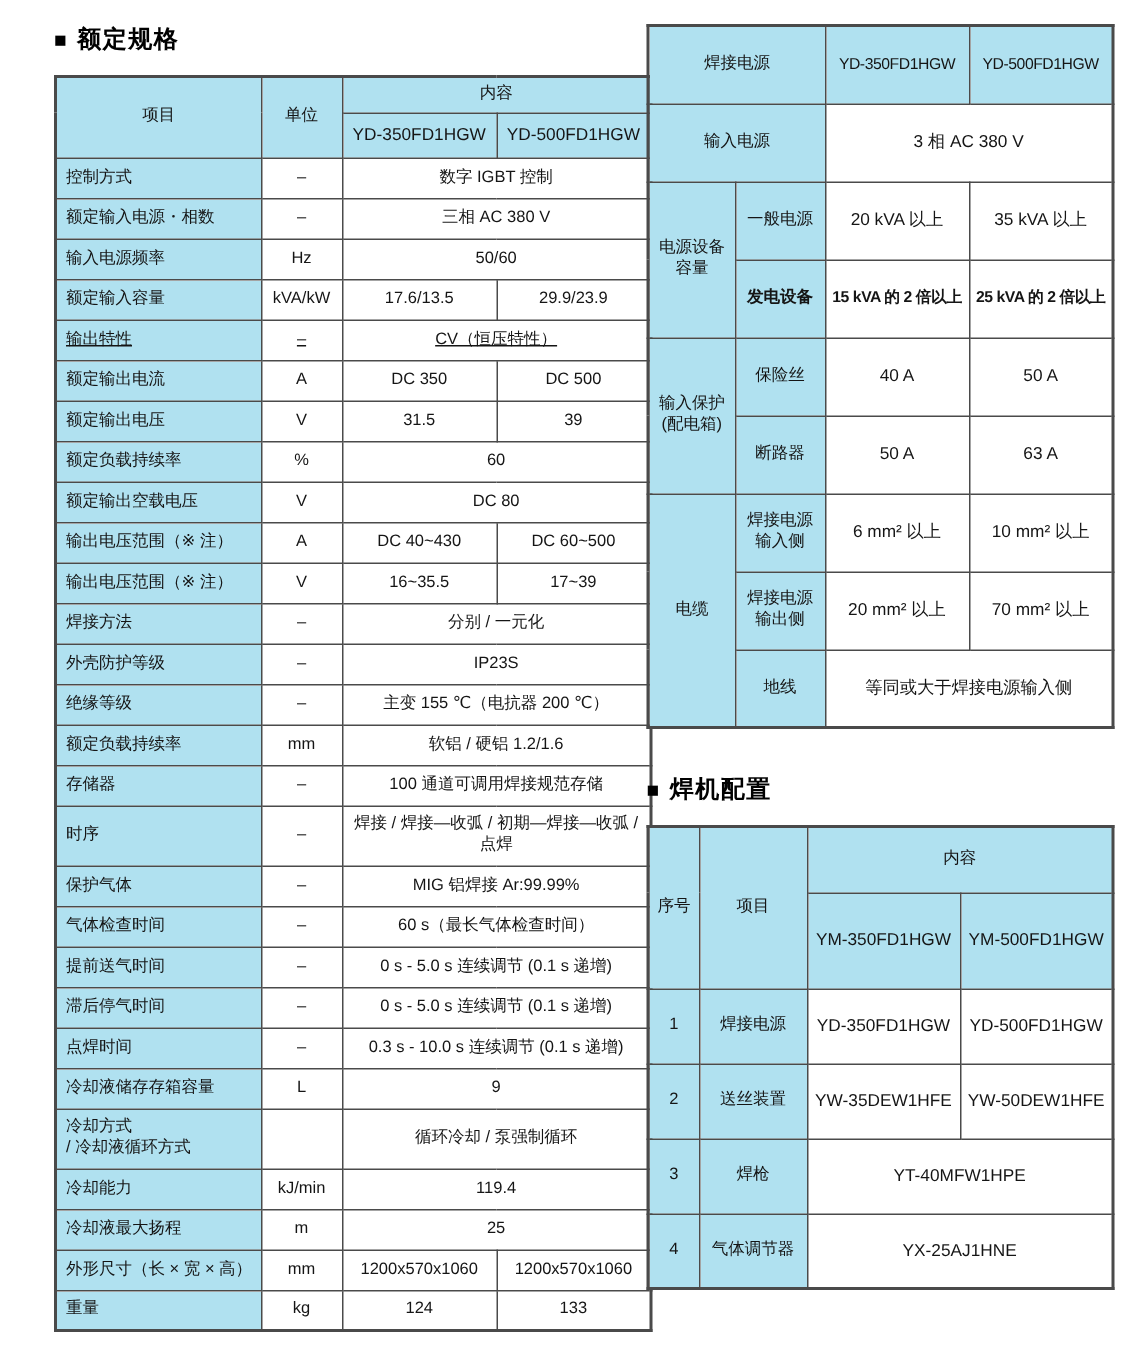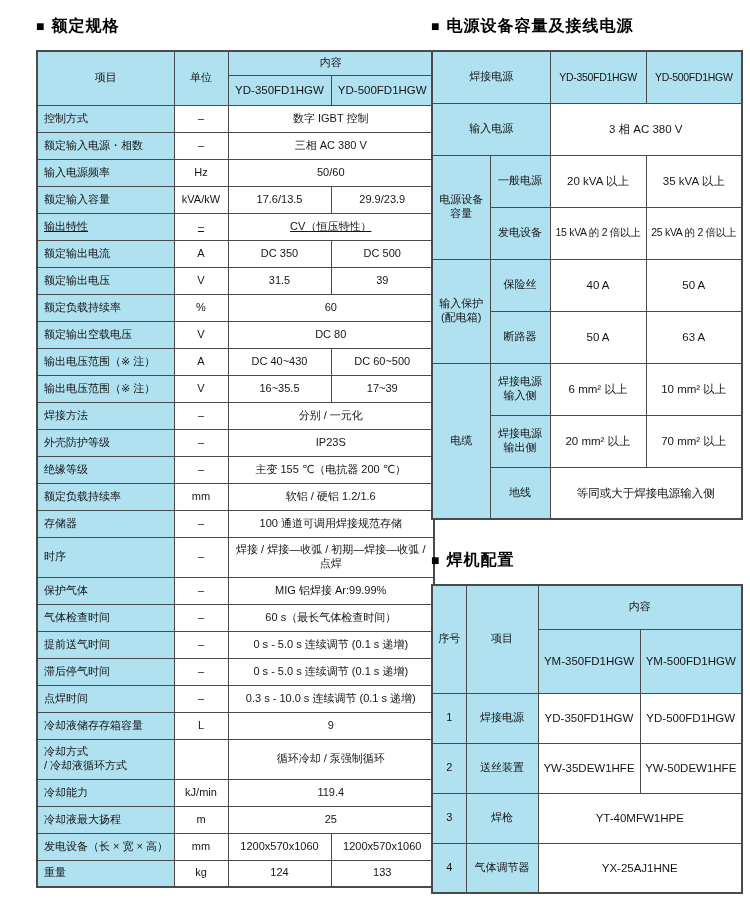--- a/index.html
+++ b/index.html
@@ -189,38 +189,37 @@
           <td class="blue la">冷却能力</td>
           <td>kJ/min</td>
           <td colspan="2">119.4</td>
         </tr>
         <tr style="height: 27px;">
           <td class="blue la">冷却液最大扬程</td>
           <td>m</td>
           <td colspan="2">25</td>
         </tr>
         <tr style="height: 27px;">
-          <td class="blue la">发电设备（长 × 宽 × 高）</td>
+          <td class="blue la">外形尺寸（长 × 宽 × 高）</td>
           <td>mm</td>
           <td>1200x570x1060</td>
           <td>1200x570x1060</td>
         </tr>
         <tr style="height: 27px;">
           <td class="blue la">重量</td>
           <td>kg</td>
           <td>124</td>
           <td>133</td>
         </tr>
       </tbody>
   </table>
 </div>
 
 <div class="col col-right">
 
-  <h2 class="section-title"><span class="bullet">■</span><span>电源设备容量及接线电源</span></h2>
 
   <table id="power-table">
     <colgroup>
       <col style="width:58px">
         <col style="width:60px">
       <col style="width:96px">
         <col style="width:96px">
     </colgroup>
     <tbody id="power-body">
         <tr style="height: 52px;">
@@ -232,21 +231,21 @@
           <td class="blue" colspan="2">输入电源</td>
           <td class="model" colspan="2">3 相 AC 380 V</td>
         </tr>
         <tr style="height: 52px;">
           <td class="blue" rowspan="2">电源设备
 容量</td>
           <td class="blue">一般电源</td>
           <td class="model">20 kVA 以上</td>
           <td class="model">35 kVA 以上</td>
         </tr>
-        <tr style="height: 52px;">
+        <tr style="height: 52px; font-weight: bold;">
           <td class="blue">发电设备</td>
           <td class="tight">15 kVA 的 2 倍以上</td>
           <td class="tight">25 kVA 的 2 倍以上</td>
         </tr>
         <tr style="height: 52px;">
           <td class="blue" rowspan="2">输入保护
 (配电箱)</td>
           <td class="blue">保险丝</td>
           <td class="model">40 A</td>
           <td class="model">50 A</td>

